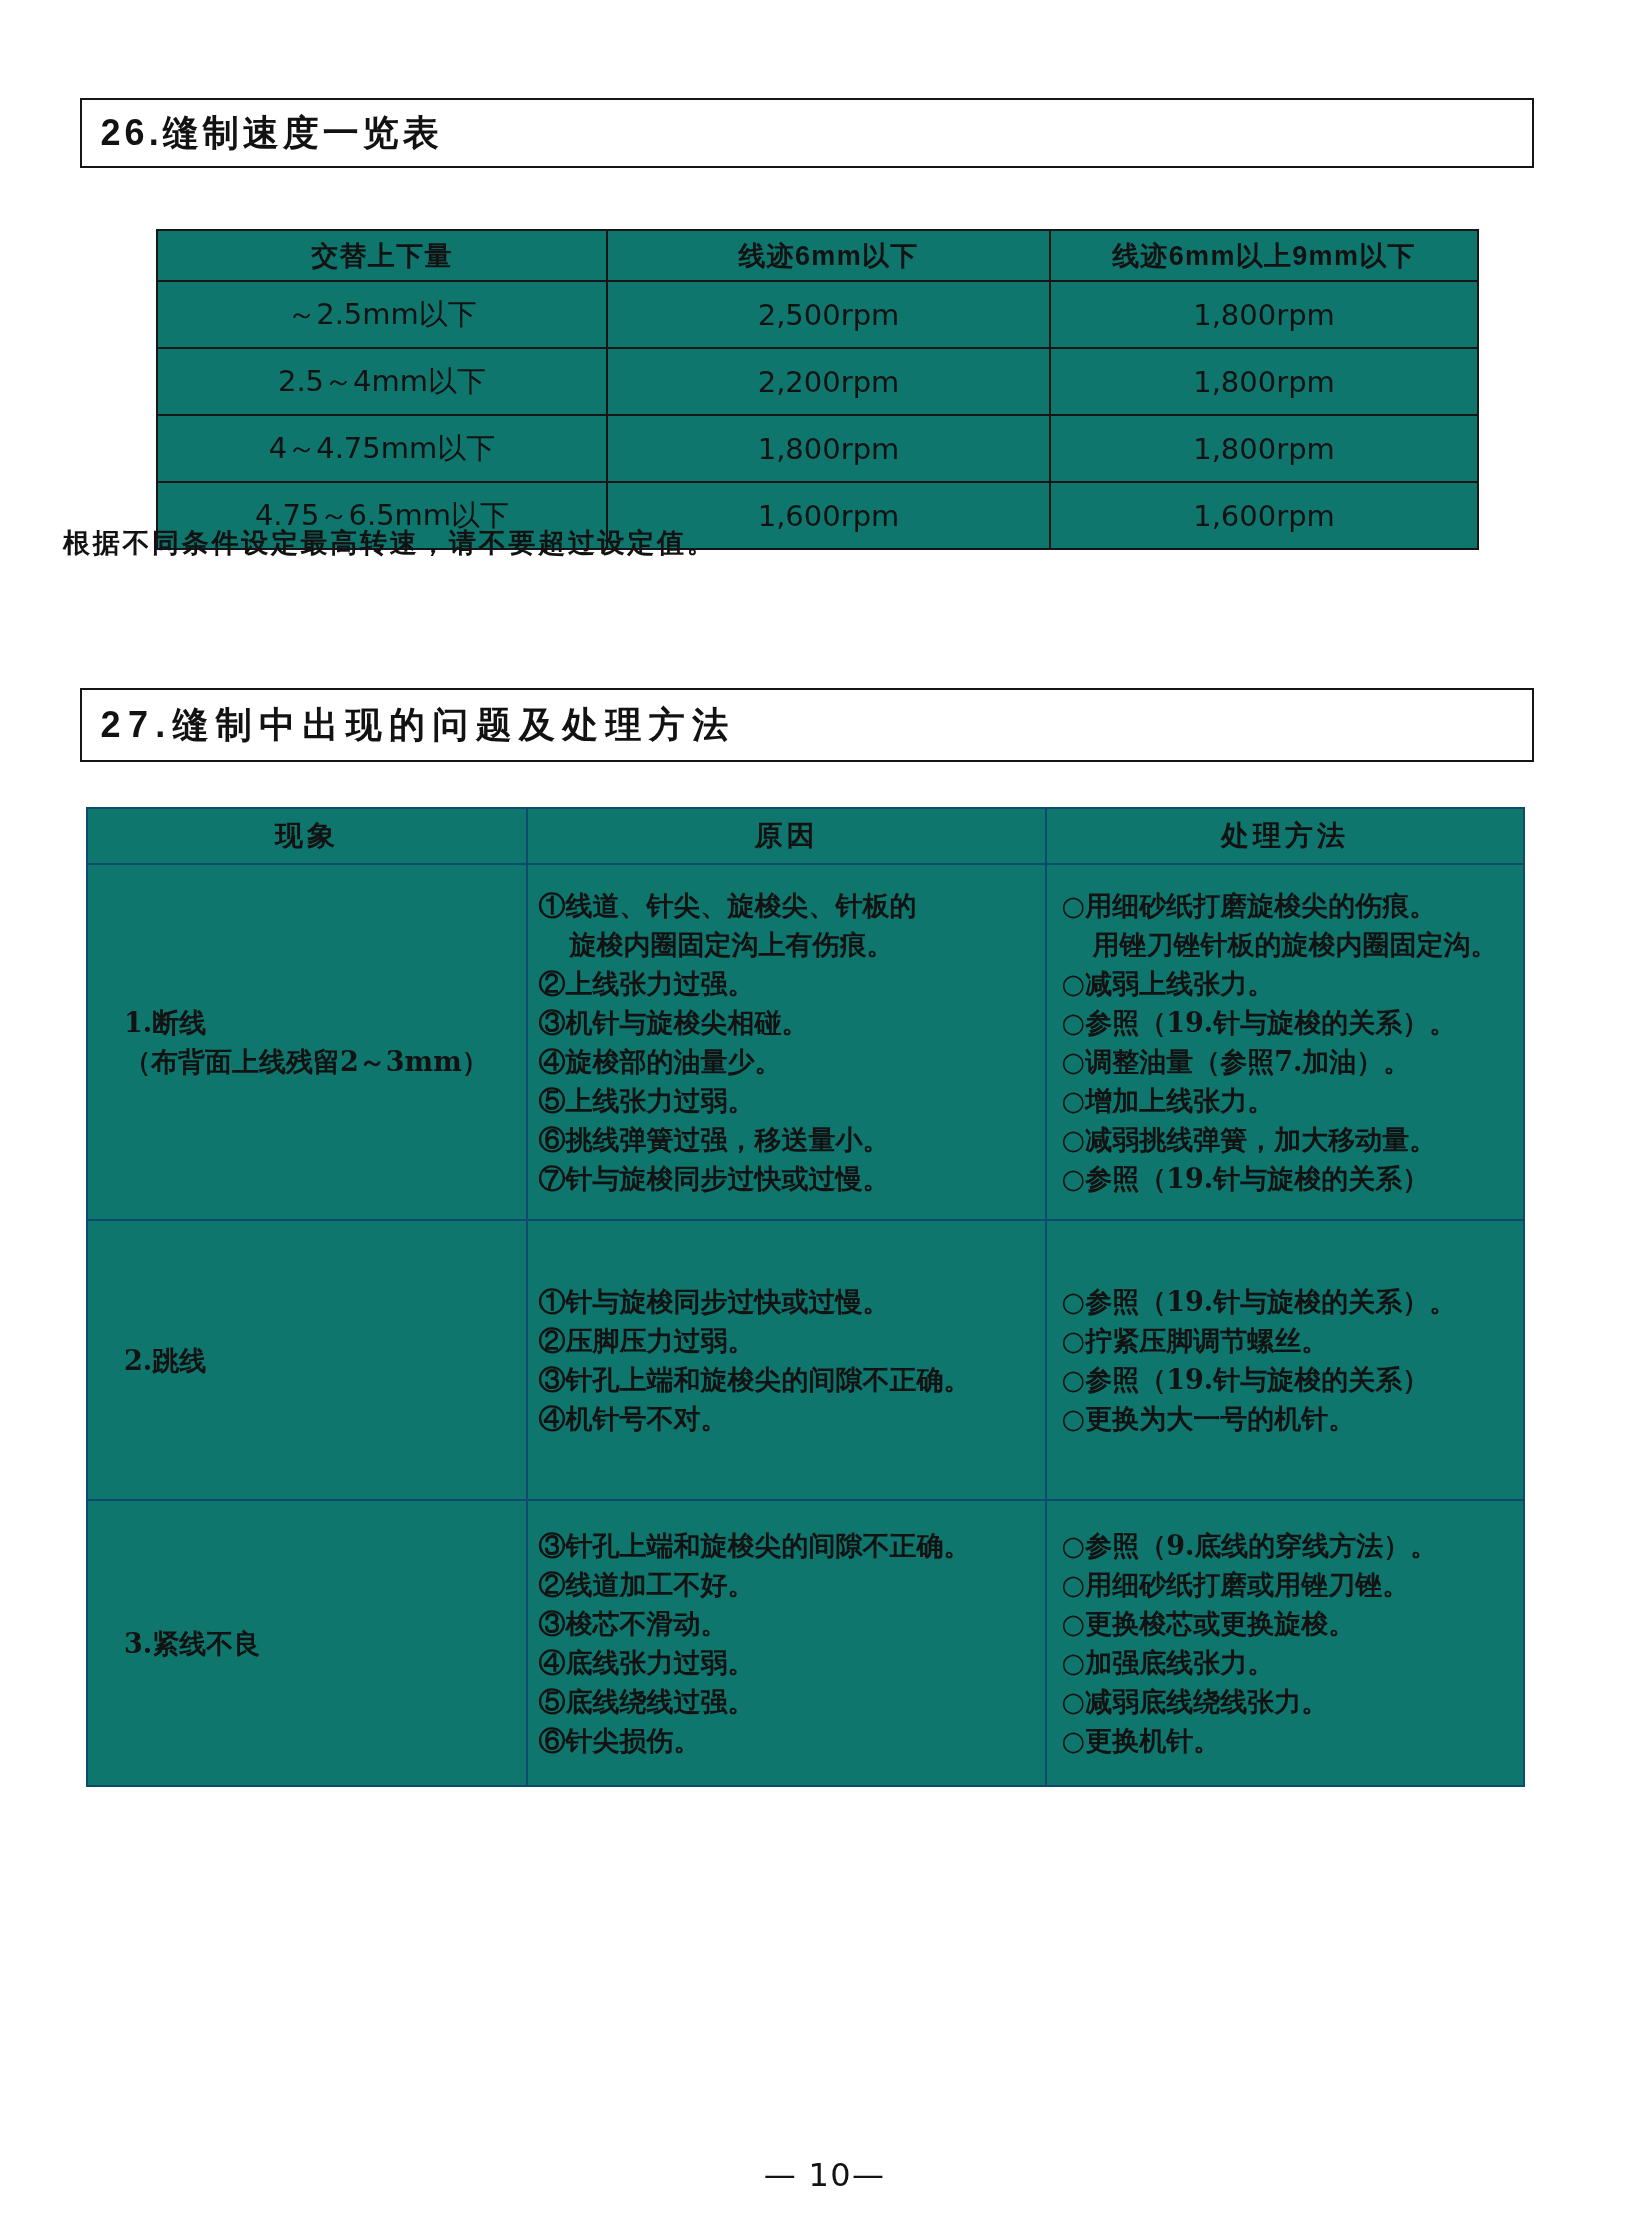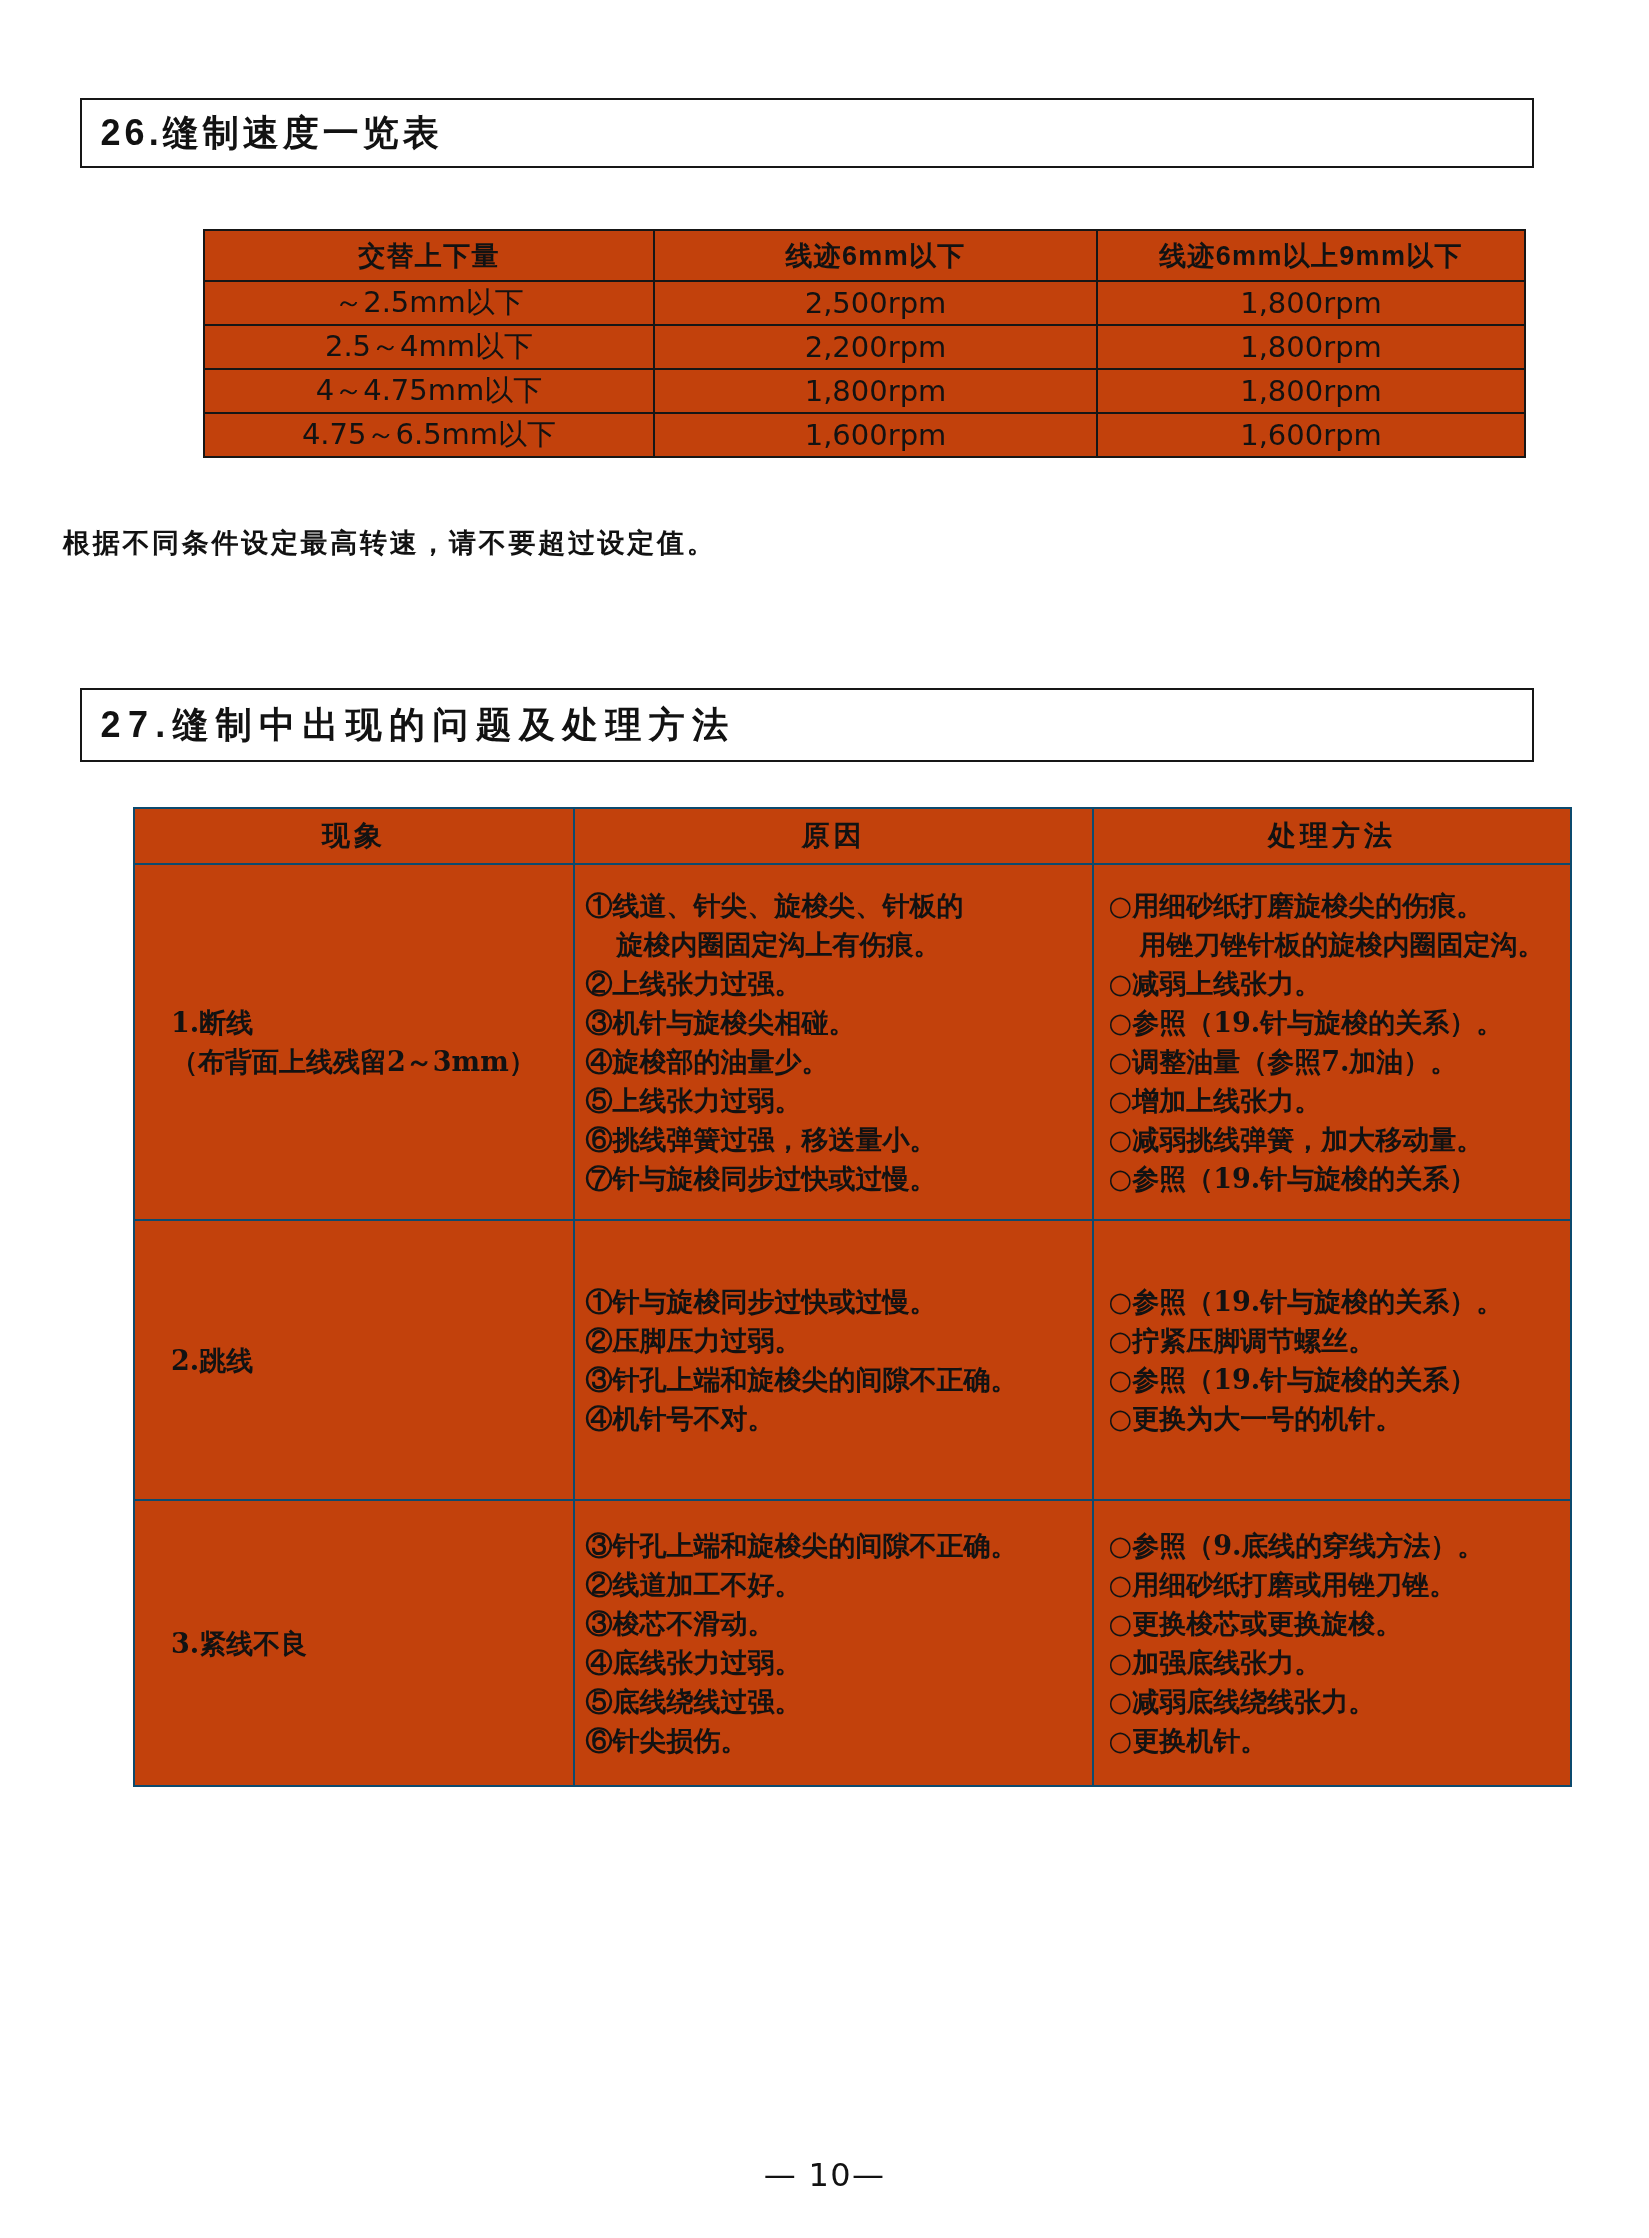--- a/index.html
+++ b/index.html
@@ -13,35 +13,35 @@
     position:absolute; left:80px; width:1454px;
     border:2.7px solid #161616; box-sizing:border-box;
     display:flex; align-items:center; padding-left:18.6px;
     font-family:"Liberation Sans", sans-serif; font-weight:bold;
     font-size:36px; letter-spacing:4px; background:#ffffff;
   }
   #title26-box { top:98px; height:70px; }
   #title27-box { top:688px; height:74px; letter-spacing:7.3px; }
 
   
-  table { border-collapse:collapse; table-layout:fixed; background:#c2410c;margin-left:47px; }
+  table { border-collapse:collapse; table-layout:fixed; background:#0f766e; }
   #speed-table {
     position:absolute; left:156px; top:229px; width:1320px;
   }
   #speed-table th, #speed-table td {
     border:2px solid #161616; text-align:center; vertical-align:middle;
     box-sizing:border-box; overflow:hidden;
   }
   #speed-table { border:2.7px solid #161616; }
   #speed-table th {
     height:51px; font-family:"Liberation Sans", sans-serif;
     font-weight:bold; font-size:27px; letter-spacing:1.3px;
   }
   #speed-table td {
-    height:44px; font-family:"DejaVu Sans", sans-serif;
+    height:67px; font-family:"DejaVu Sans", sans-serif;
     font-weight:normal; font-size:29px;
   }
 
   .note {
     position:absolute; left:63px; top:525px;
     font-family:"DejaVu Serif", serif; font-weight:bold;
     font-size:27px; letter-spacing:2.7px;
   }
 
   

